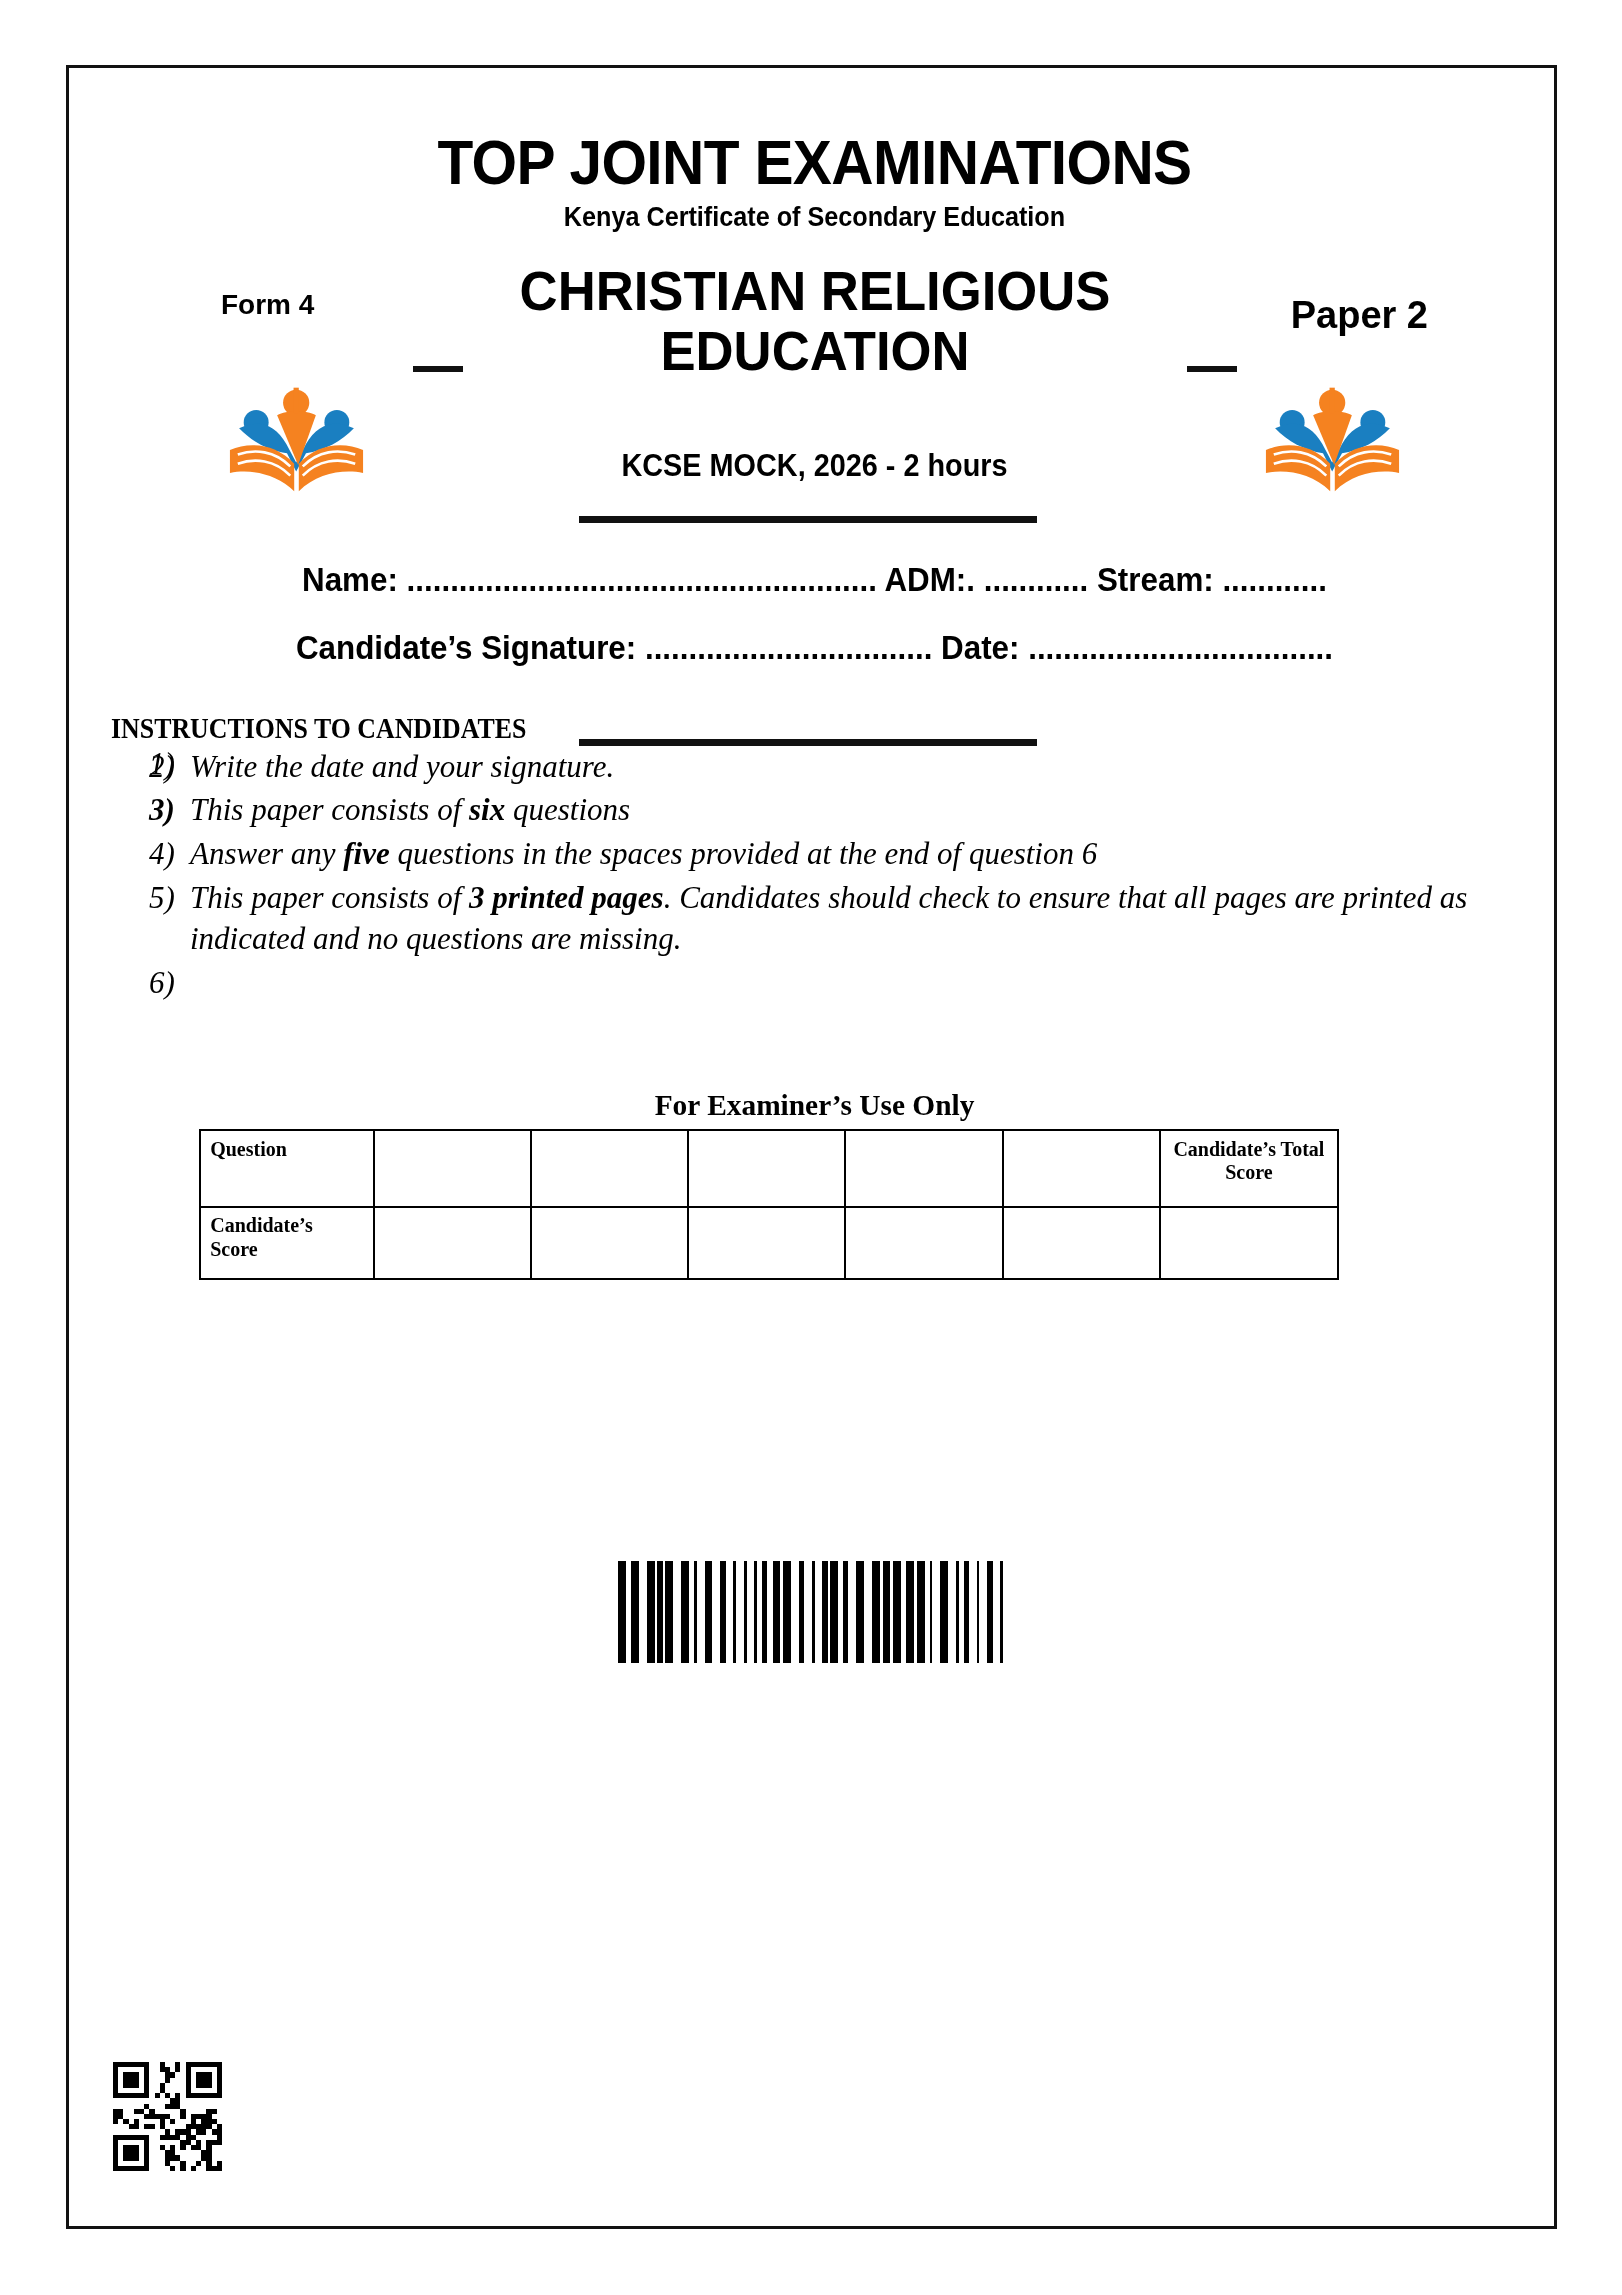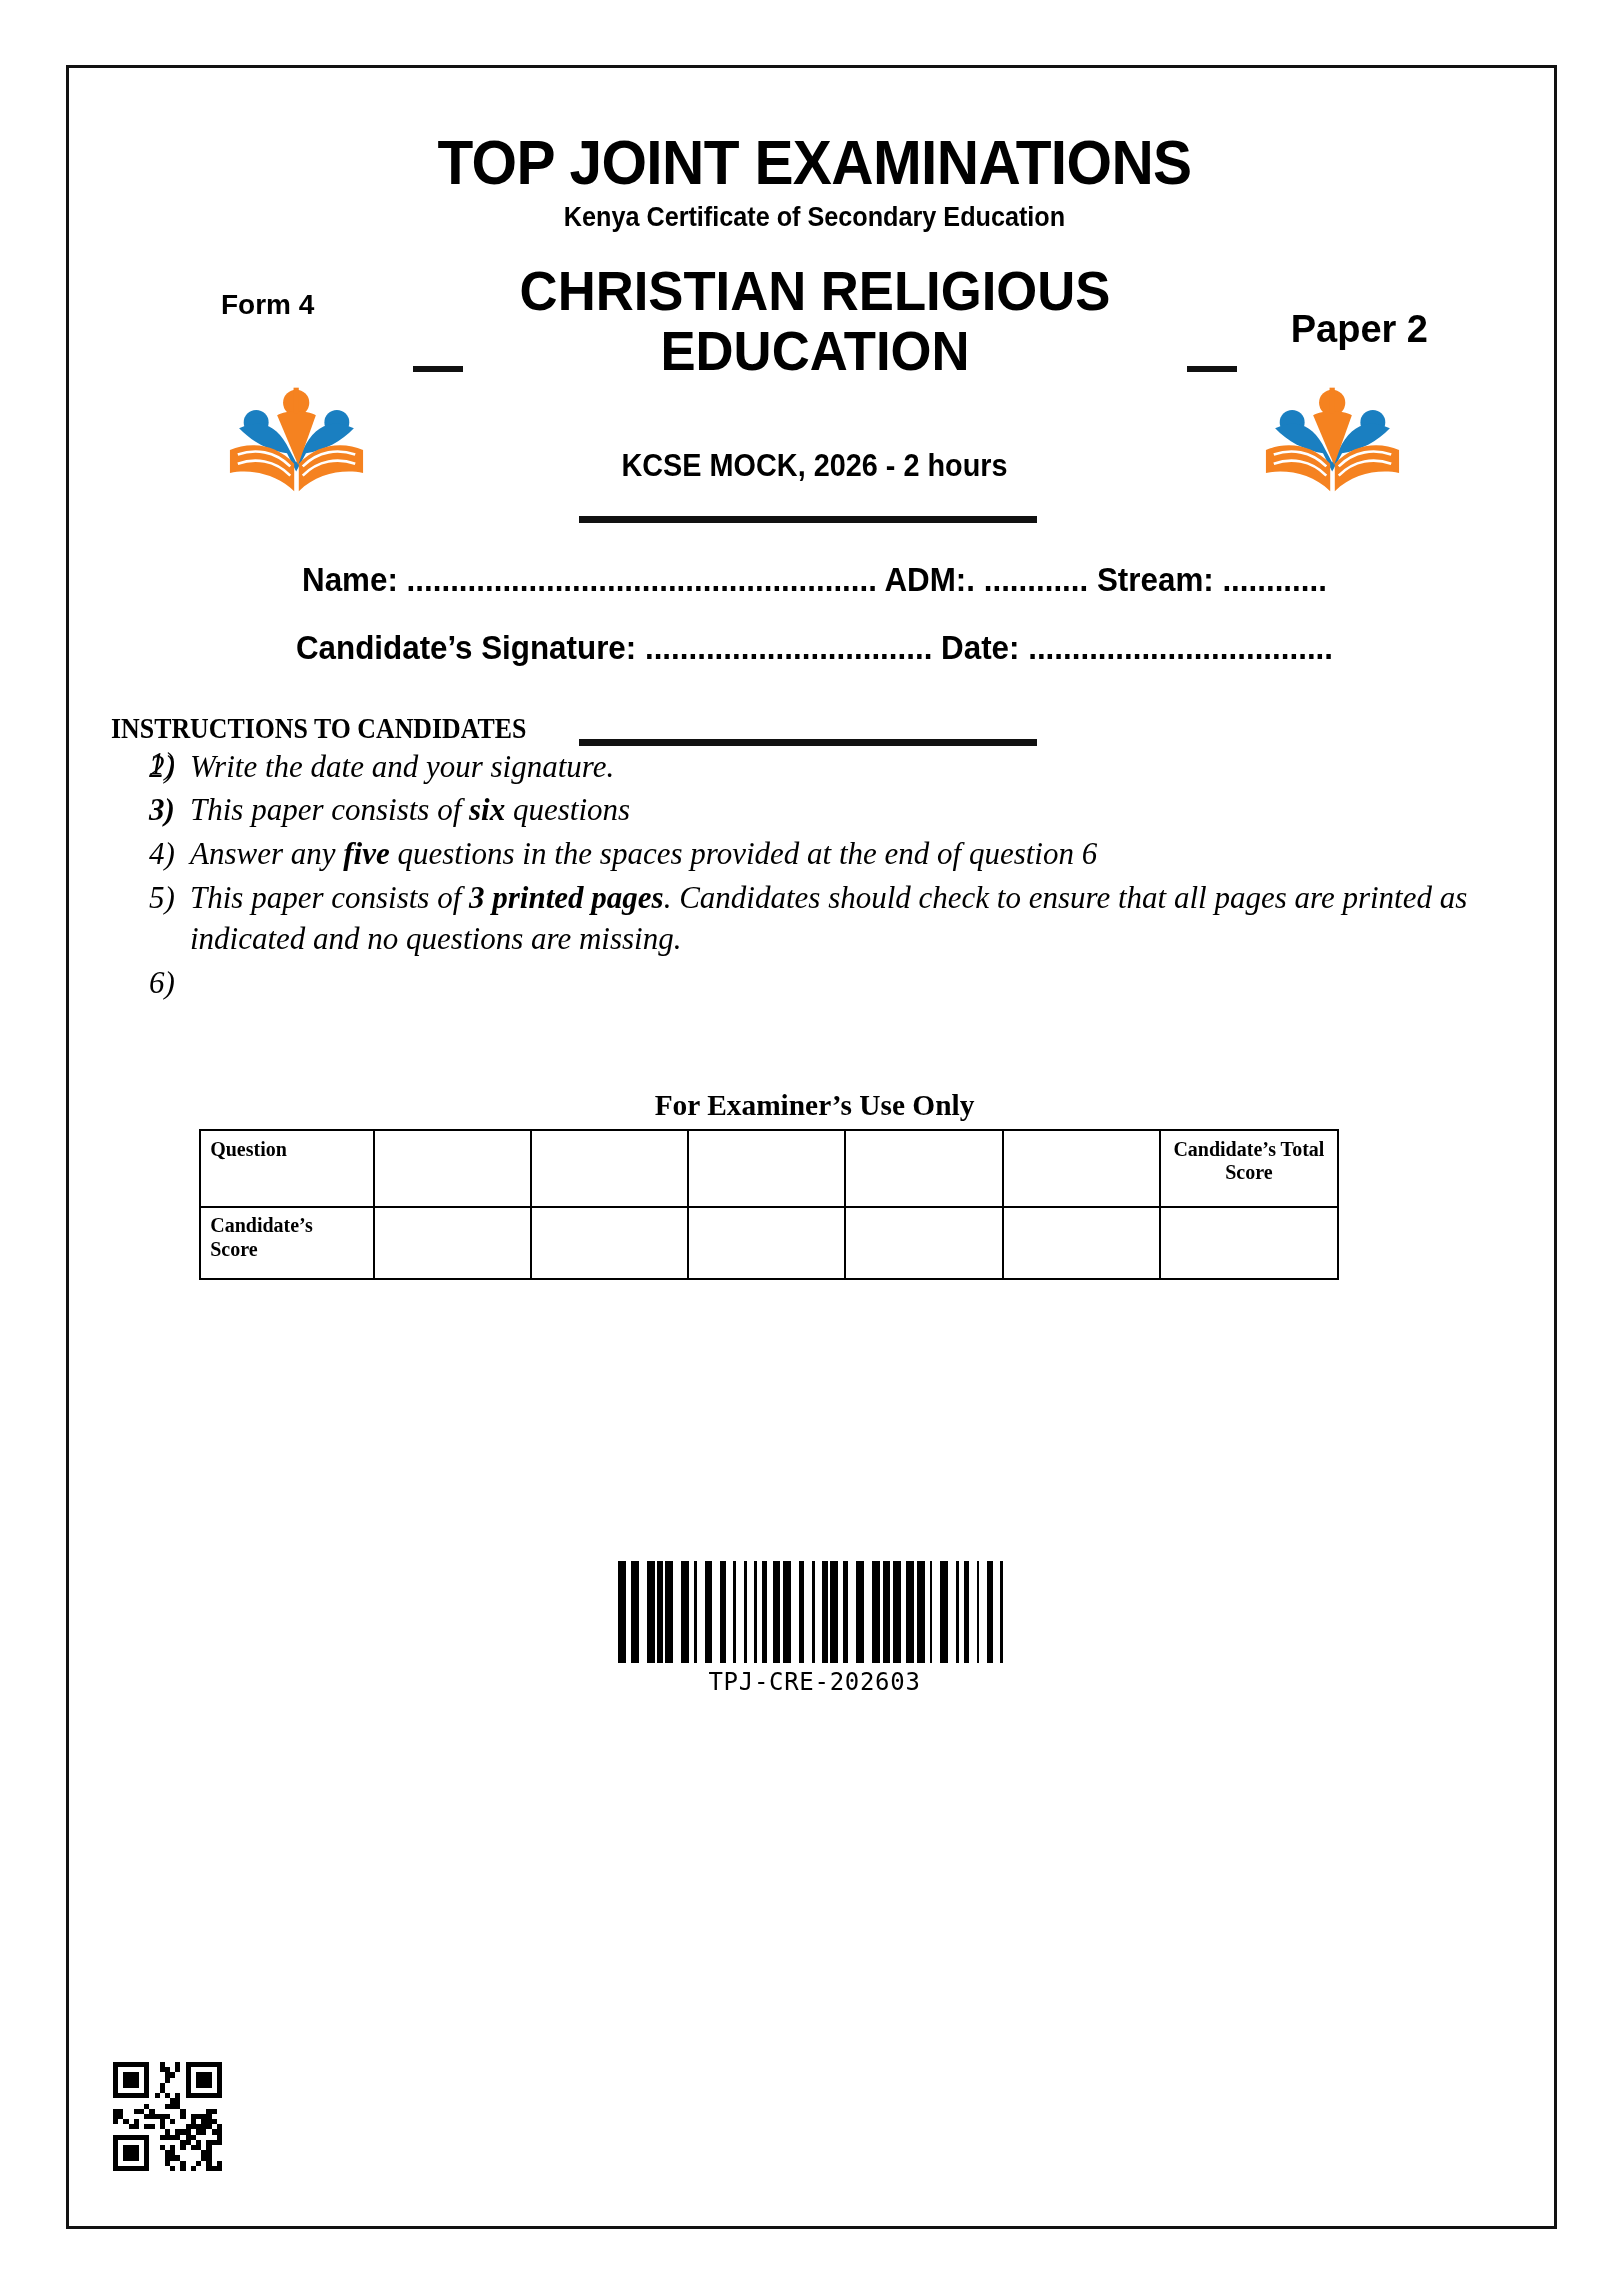--- a/index.html
+++ b/index.html
@@ -86,21 +86,20 @@
     white-space: nowrap;
   }
   .paper-label {
     position: absolute;
     right: 126px;
     top: 226px;
     font-family: "Liberation Sans", sans-serif;
     font-weight: bold;
     font-size: 38px;
     white-space: nowrap;
-    margin-top: 14px;
   }
 
   .dash-left {
     position: absolute;
     left: 344px;
     top: 298px;
     width: 50px;
     height: 5.9px;
     background: #111111;
   }
@@ -403,21 +402,20 @@
         <td></td>
         <td></td>
         <td></td>
         <td></td>
       </tr>
     </tbody>
   </table>
 
   <div class="barcode-wrap">
     <div class="barcode-bars" id="barcode-bars"><i style="width: 7.9px; background: rgb(0, 0, 0);"></i><i style="width: 5.2px; background: rgb(255, 255, 255);"></i><i style="width: 7.9px; background: rgb(0, 0, 0);"></i><i style="width: 7.9px; background: rgb(255, 255, 255);"></i><i style="width: 7.9px; background: rgb(0, 0, 0);"></i><i style="width: 2.6px; background: rgb(255, 255, 255);"></i><i style="width: 5.2px; background: rgb(0, 0, 0);"></i><i style="width: 2.6px; background: rgb(255, 255, 255);"></i><i style="width: 7.9px; background: rgb(0, 0, 0);"></i><i style="width: 7.9px; background: rgb(255, 255, 255);"></i><i style="width: 7.9px; background: rgb(0, 0, 0);"></i><i style="width: 5.2px; background: rgb(255, 255, 255);"></i><i style="width: 2.6px; background: rgb(0, 0, 0);"></i><i style="width: 7.9px; background: rgb(255, 255, 255);"></i><i style="width: 7.9px; background: rgb(0, 0, 0);"></i><i style="width: 7.9px; background: rgb(255, 255, 255);"></i><i style="width: 5.2px; background: rgb(0, 0, 0);"></i><i style="width: 7.9px; background: rgb(255, 255, 255);"></i><i style="width: 2.6px; background: rgb(0, 0, 0);"></i><i style="width: 7.9px; background: rgb(255, 255, 255);"></i><i style="width: 2.6px; background: rgb(0, 0, 0);"></i><i style="width: 7.9px; background: rgb(255, 255, 255);"></i><i style="width: 2.6px; background: rgb(0, 0, 0);"></i><i style="width: 5.2px; background: rgb(255, 255, 255);"></i><i style="width: 5.2px; background: rgb(0, 0, 0);"></i><i style="width: 5.2px; background: rgb(255, 255, 255);"></i><i style="width: 7.9px; background: rgb(0, 0, 0);"></i><i style="width: 2.6px; background: rgb(255, 255, 255);"></i><i style="width: 7.9px; background: rgb(0, 0, 0);"></i><i style="width: 7.9px; background: rgb(255, 255, 255);"></i><i style="width: 5.2px; background: rgb(0, 0, 0);"></i><i style="width: 7.9px; background: rgb(255, 255, 255);"></i><i style="width: 2.6px; background: rgb(0, 0, 0);"></i><i style="width: 7.9px; background: rgb(255, 255, 255);"></i><i style="width: 5.2px; background: rgb(0, 0, 0);"></i><i style="width: 2.6px; background: rgb(255, 255, 255);"></i><i style="width: 7.9px; background: rgb(0, 0, 0);"></i><i style="width: 5.2px; background: rgb(255, 255, 255);"></i><i style="width: 5.2px; background: rgb(0, 0, 0);"></i><i style="width: 7.9px; background: rgb(255, 255, 255);"></i><i style="width: 7.9px; background: rgb(0, 0, 0);"></i><i style="width: 7.9px; background: rgb(255, 255, 255);"></i><i style="width: 7.9px; background: rgb(0, 0, 0);"></i><i style="width: 2.6px; background: rgb(255, 255, 255);"></i><i style="width: 7.9px; background: rgb(0, 0, 0);"></i><i style="width: 2.6px; background: rgb(255, 255, 255);"></i><i style="width: 7.9px; background: rgb(0, 0, 0);"></i><i style="width: 5.2px; background: rgb(255, 255, 255);"></i><i style="width: 7.9px; background: rgb(0, 0, 0);"></i><i style="width: 2.6px; background: rgb(255, 255, 255);"></i><i style="width: 7.9px; background: rgb(0, 0, 0);"></i><i style="width: 5.2px; background: rgb(255, 255, 255);"></i><i style="width: 2.6px; background: rgb(0, 0, 0);"></i><i style="width: 7.9px; background: rgb(255, 255, 255);"></i><i style="width: 7.9px; background: rgb(0, 0, 0);"></i><i style="width: 7.9px; background: rgb(255, 255, 255);"></i><i style="width: 2.6px; background: rgb(0, 0, 0);"></i><i style="width: 5.2px; background: rgb(255, 255, 255);"></i><i style="width: 5.2px; background: rgb(0, 0, 0);"></i><i style="width: 7.9px; background: rgb(255, 255, 255);"></i><i style="width: 2.6px; background: rgb(0, 0, 0);"></i><i style="width: 7.9px; background: rgb(255, 255, 255);"></i><i style="width: 5.2px; background: rgb(0, 0, 0);"></i><i style="width: 7.9px; background: rgb(255, 255, 255);"></i><i style="width: 2.6px; background: rgb(0, 0, 0);"></i><i style="width: 7.9px; background: rgb(255, 255, 255);"></i></div>
-    <div class="barcode-text">TPJ-CRE-202603</div>
   </div>
 
   <div class="qr-wrap">
     <div class="qr-grid" id="qr-grid">
         <span class="on"></span>
         <span class="on"></span>
         <span class="on"></span>
         <span class="on"></span>
         <span class="on"></span>
         <span class="on"></span>

